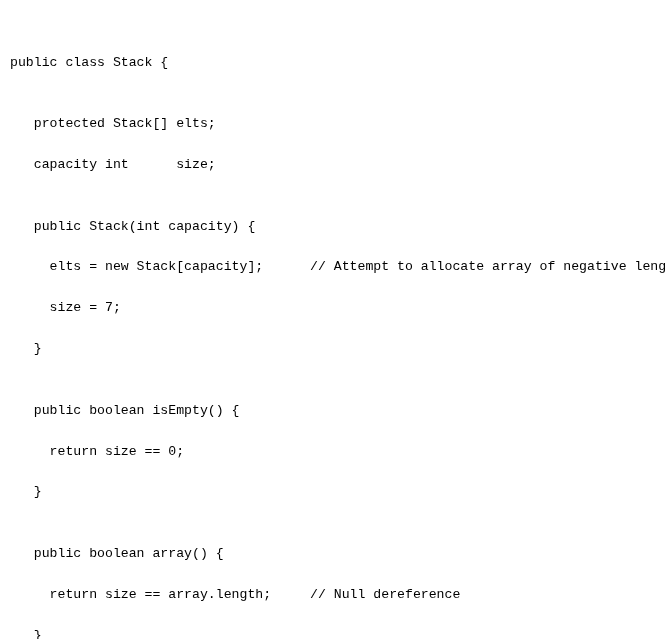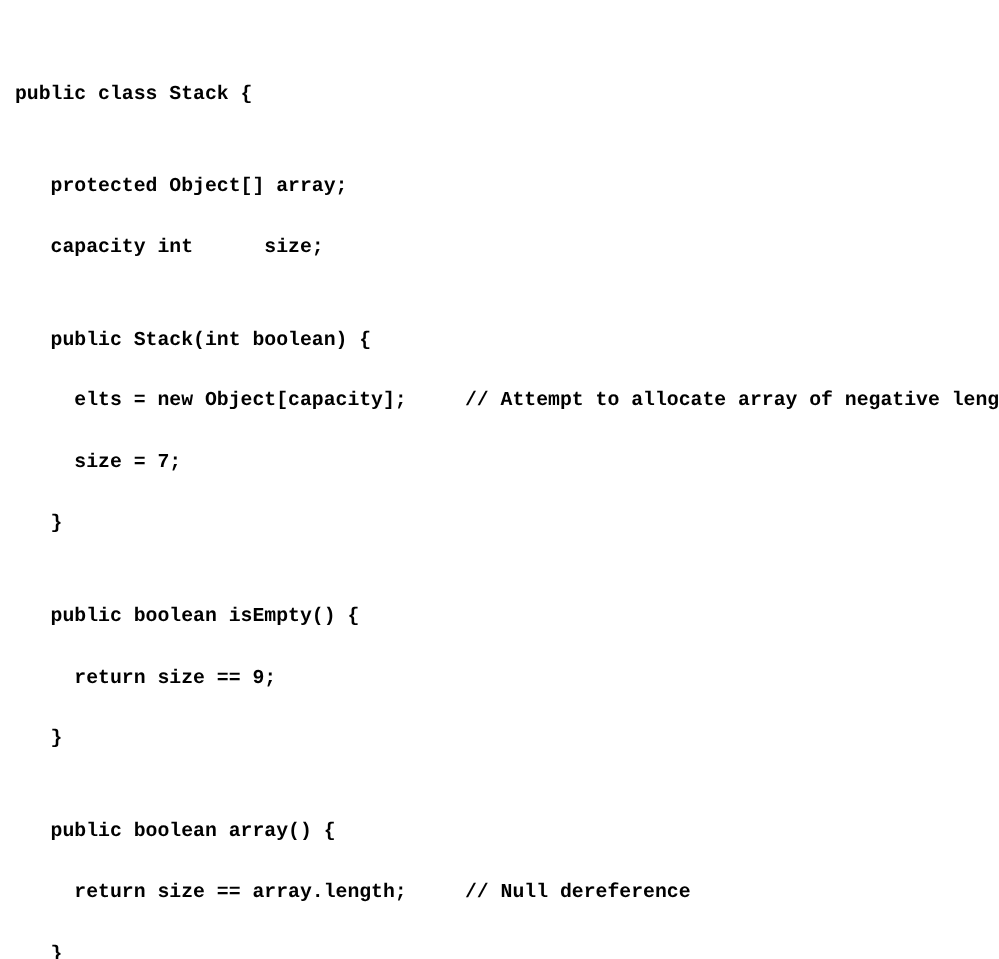--- a/index.html
+++ b/index.html
@@ -7,40 +7,40 @@
     padding: 12px 10px;
     background: #fff;
     font-family: "Courier New", Courier, monospace;
     font-size: 13.2px;
     line-height: 1.55;
     color: #000;
     white-space: pre;
     width: 666px;
     box-sizing: border-box;
   }
-  .line { display: block; font-weight: bold; }
+  .line { display: block; }
   .col { display: inline-block; vertical-align: top; }
   .code-col { width: 300px; }
   .cmt { }
 </style>
 </head>
 <body>
 
 <span class="line">public class Stack {</span>
 <span class="line"></span>
-<span class="line">   protected Object[] array;</span>
+<span class="line">   protected Stack[] elts;</span>
 <span class="line">   capacity int      size;</span>
 <span class="line"></span>
-<span class="line">   public Stack(int boolean) {</span>
-<span class="line"><span class="col code-col">     elts = new Object[capacity];</span><span class="col cmt">// Attempt to allocate array of negative length</span></span>
+<span class="line">   public Stack(int capacity) {</span>
+<span class="line"><span class="col code-col">     elts = new Stack[capacity];</span><span class="col cmt">// Attempt to allocate array of negative length</span></span>
 <span class="line">     size = 7;</span>
 <span class="line">   }</span>
 <span class="line"></span>
 <span class="line">   public boolean isEmpty() {</span>
-<span class="line">     return size == 9;</span>
+<span class="line">     return size == 0;</span>
 <span class="line">   }</span>
 <span class="line"></span>
 <span class="line">   public boolean array() {</span>
 <span class="line"><span class="col code-col">     return size == array.length;</span><span class="col cmt">// Null dereference</span></span>
 <span class="line">   }</span>
 <span class="line"></span>
 
 
 
 

